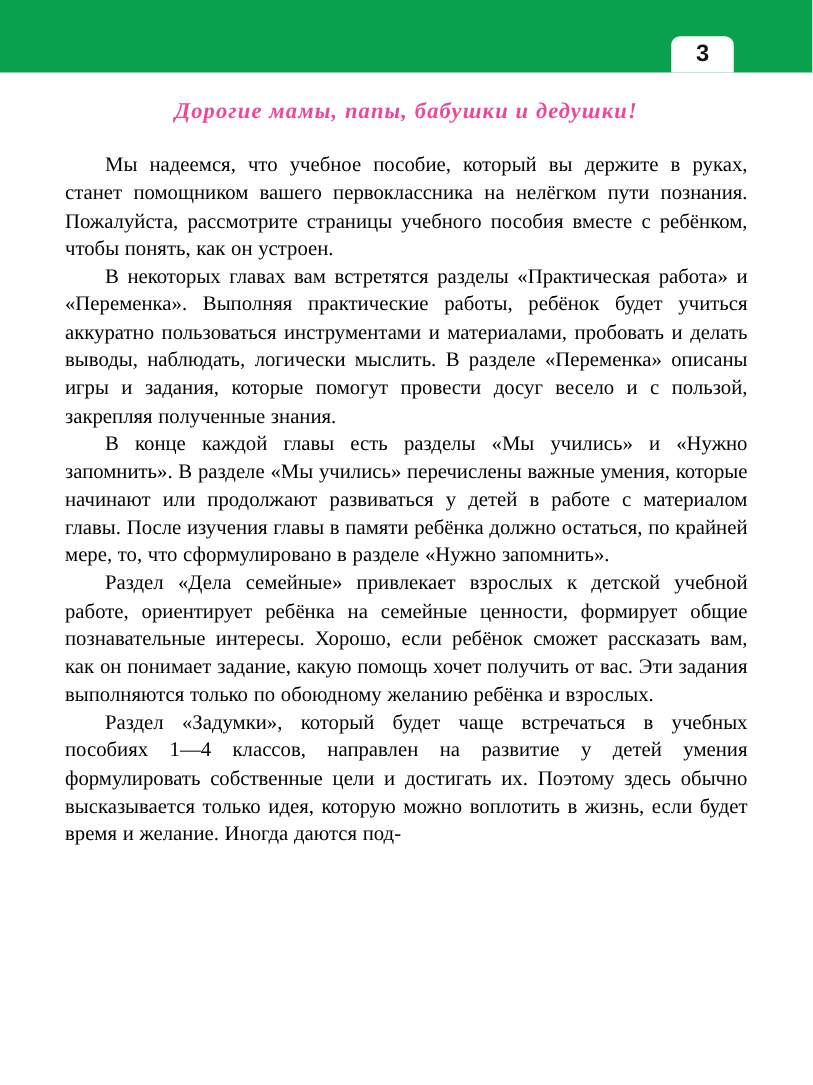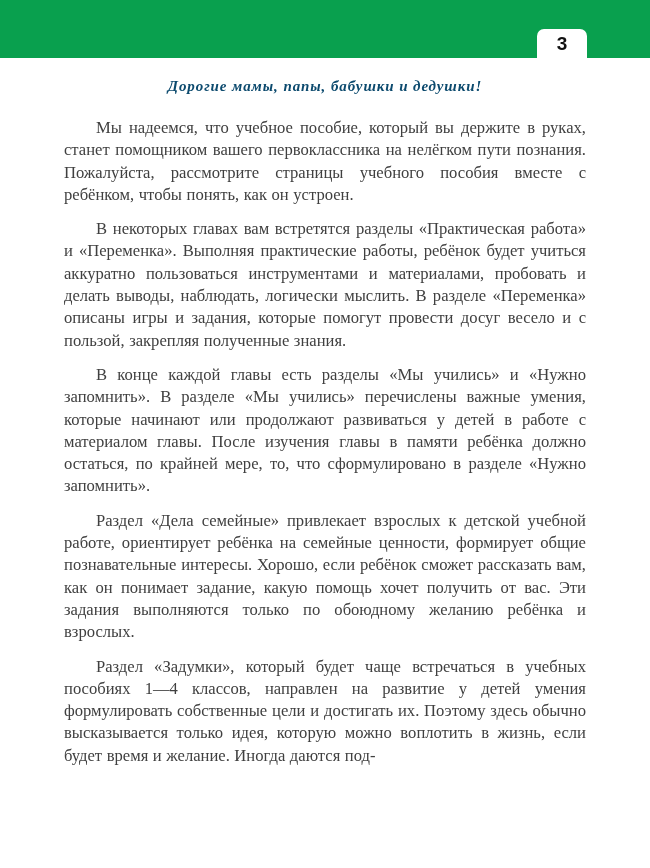--- a/index.html
+++ b/index.html
@@ -51,36 +51,36 @@
   
   .page-content {
     position: absolute;
     left: 52px;
     top: 78px;
     width: 546px;
   }
 
   .salutation {
     font-style: italic;
-    font-size: 15px;
+    font-size: 18px;
     text-align: center;
     letter-spacing: 0.9px;
     margin: 0 0 22px 0;
-    color: #0c4a6e;
+    color: #ec4899;
   }
 
   .body-text p {
-    margin: 12px;
+    margin: 0;
     font-size: 16.6px;
     line-height: 22.3px;
     text-align: justify;
     text-indent: 32px;
     text-justify: inter-word;
     word-spacing: 0.4px;
-    color: #404040;
+    color: #000000;
     hyphens: manual;
   }
 </style>
 </head>
 <body>
 
 <div class="header-bar">
   <div class="page-number-badge">
     <span class="num">3</span>
   </div>

